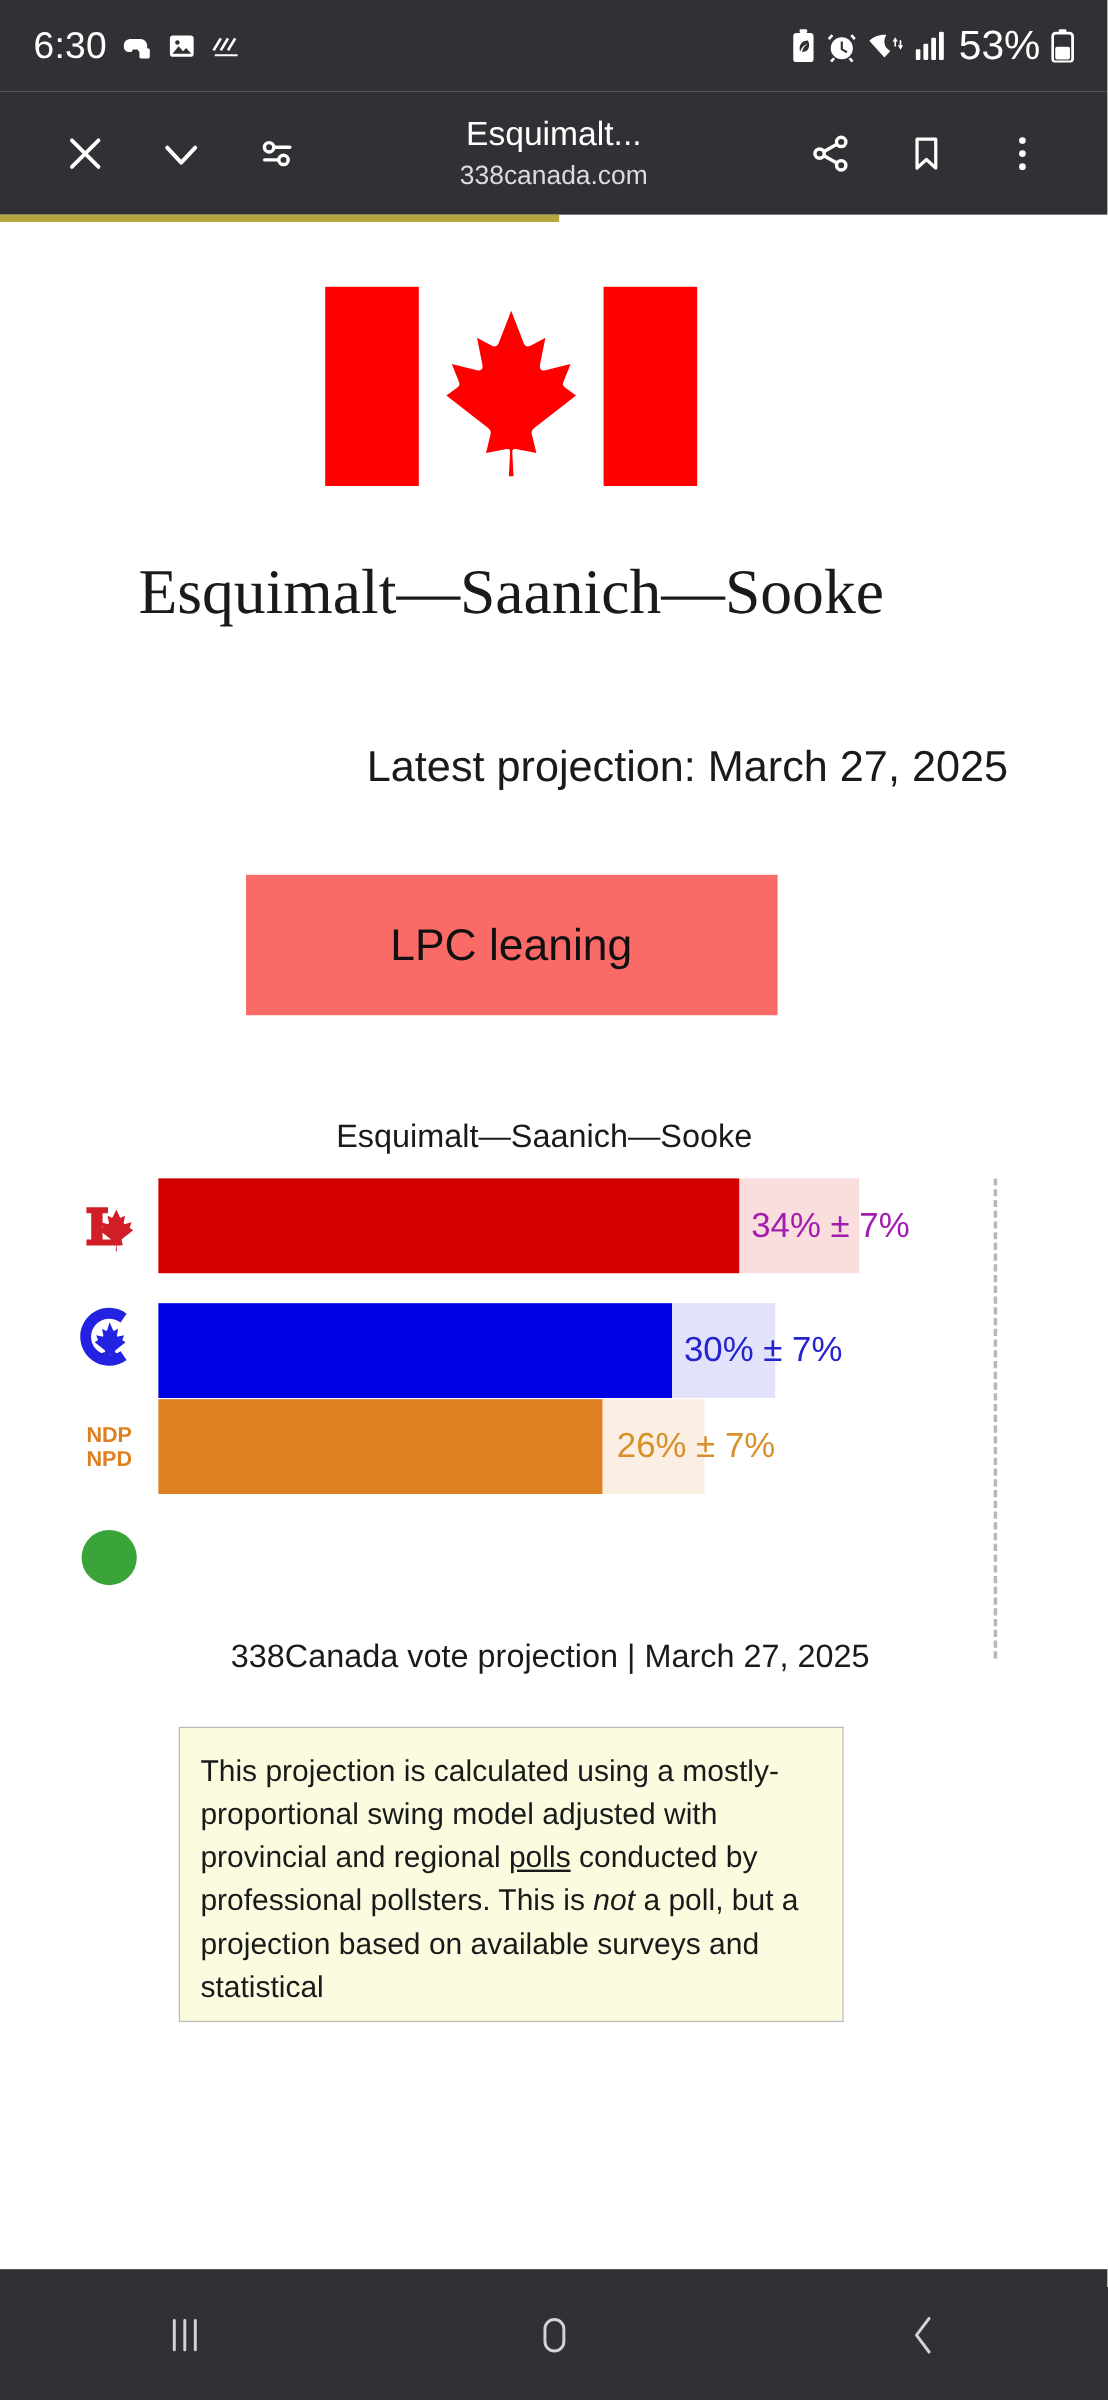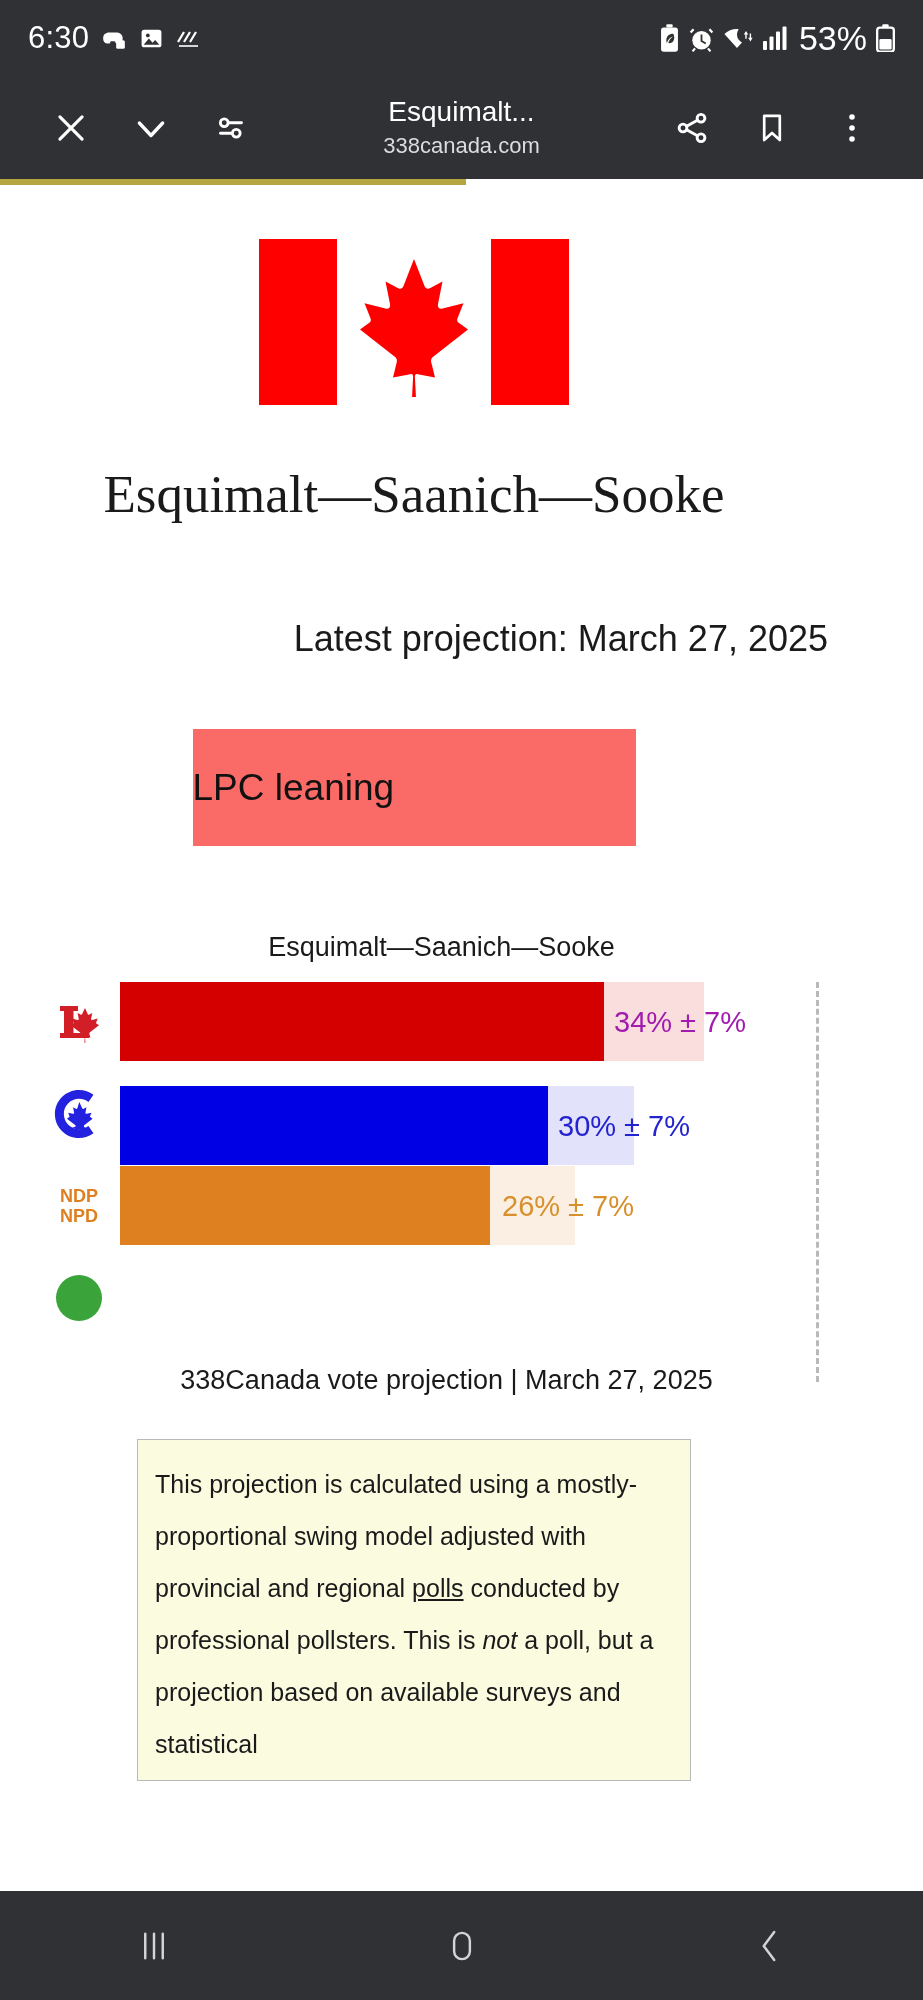--- a/index.html
+++ b/index.html
@@ -56,21 +56,21 @@
   .progress {
     position: absolute; top: 179px; left: 0;
     width: 923px; height: 6px; background: #ffffff;
   }
   .progress-fill {
     height: 6px; background: #b5a642; width: 50.5%;
   }
 
   
   .page {
-    position: absolute; top: 185px; left: 0;
+    position: absolute; top: 185px; left: 12px;
     width: 828px; height: 1706px;
     background: #ffffff; overflow: hidden;
   }
 
   .flag {
     width: 310px; height: 166px;
     margin: 54px auto 0;
     position: relative;
     background: #ffffff;
   }
@@ -97,21 +97,21 @@
     text-align: right;
     font-size: 36px;
     line-height: 44px;
     color: #1a1a1a;
   }
 
   .leaning-banner {
     margin: 68px auto 0;
     width: 443px; height: 117px;
     background: #fa6a66;
-    display: flex; align-items: center; justify-content: flex-start;
+    display: flex; align-items: center; justify-content: center;
     color: #111111;
     font-size: 37px;
   }
 
   
   .chart {
     margin-top: 84px;
     position: relative;
     width: 923px;
   }
@@ -162,21 +162,21 @@
     padding-right: 30px;
   }
 
   
   .note-box {
     margin: 42px auto 0;
     width: 554px;
     background: #fbfbe0;
     border: 1px solid #b9b9b9;
     padding: 18px 17px 10px 17px;
-    font-size: 25px; line-height: 52px;
+    font-size: 25px; line-height: 36px;
     color: #1a1a1a;
   }
   .note-link { text-decoration: underline; }
   .note-em { font-style: italic; }
   .note-line4 { display: block; }
 
   
   .navbar {
     position: absolute; left: 0; top: 1891px;
     width: 923px; height: 109px;

